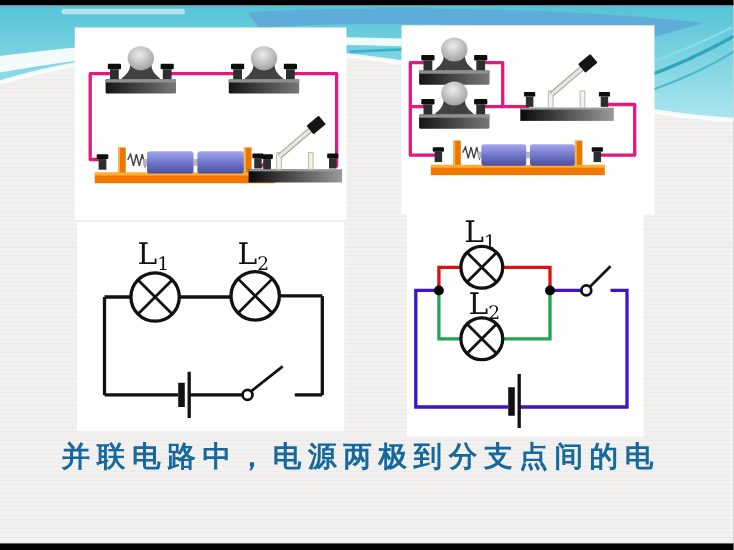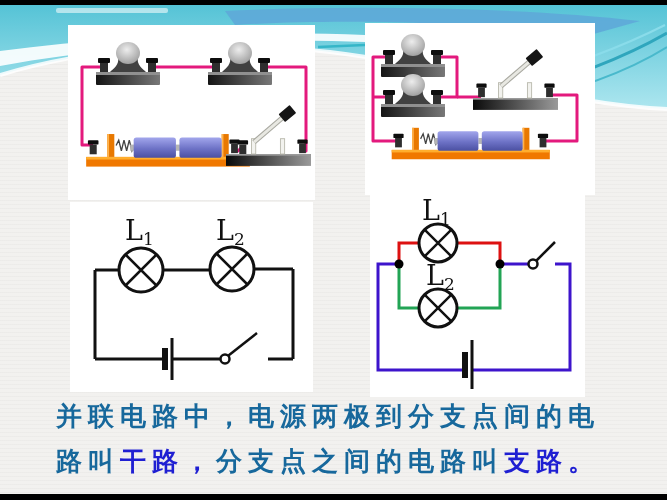--- a/index.html
+++ b/index.html
@@ -191,17 +191,16 @@
       <line class="bshort" x1="95" y1="160" x2="95" y2="186"></line>
       <line class="blong" x1="102" y1="148" x2="102" y2="197"></line>
       <circle class="swc" cx="163" cy="72" r="4.5"></circle>
       <line class="lever" x1="166" y1="69" x2="185" y2="50"></line>
     </svg>
   </div>
 
   
   <div class="caption">
     <div><span class="t">并联电路中，电源两极到分支点间的电</span></div>
-    <div><span class="t">路叫</span><span class="b">干路，</span><span class="t">分支点之间的电路叫</span><span class="b">支路。</span></div>
   </div>
 
   <div class="bar bottom"></div>
 </div>
 
 </body></html>

